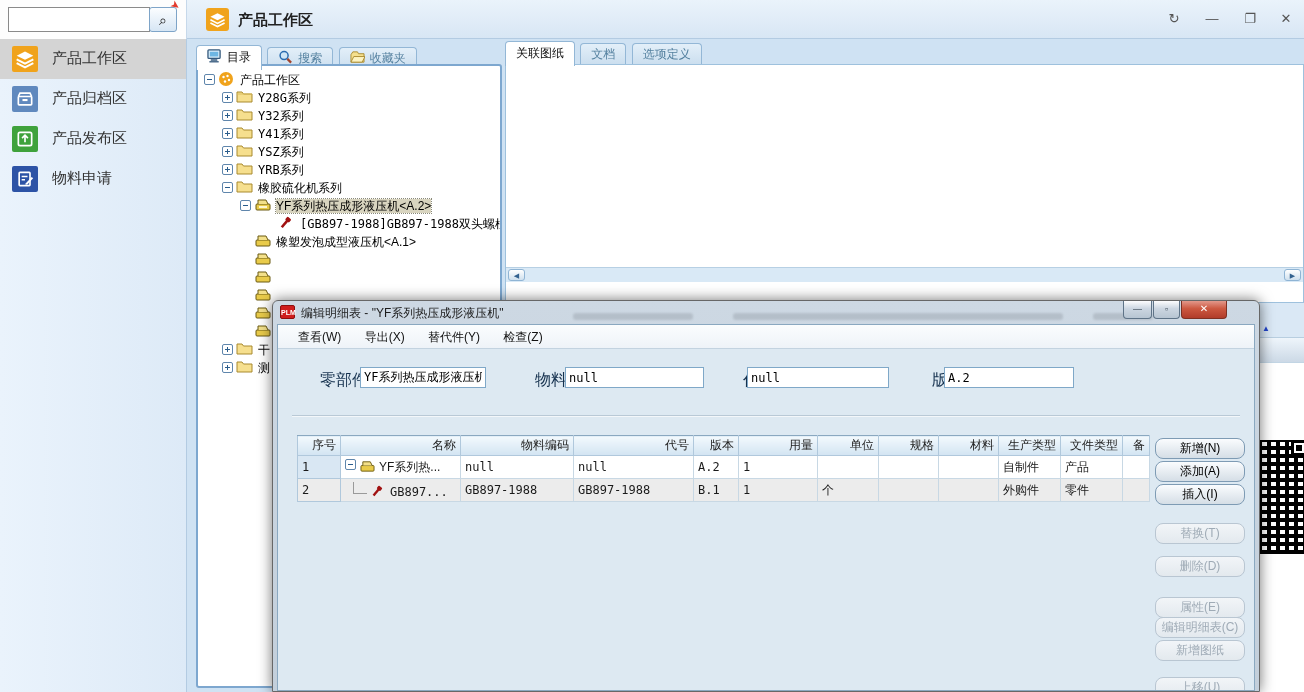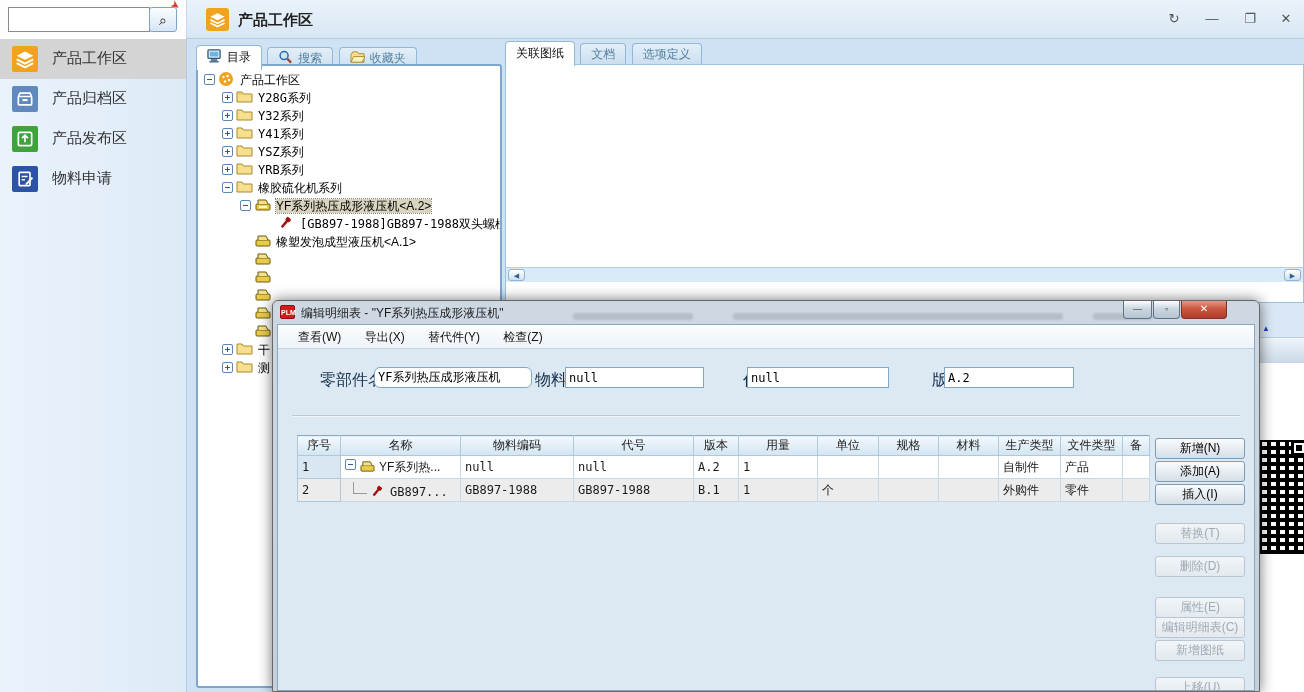--- a/index.html
+++ b/index.html
@@ -85,28 +85,28 @@
   .dlg-menu { height:24px; background:linear-gradient(#fbfdfe,#eef3f8); border-bottom:1px solid #c3d3e0; padding-left:10px; }
   .menu-item { display:inline-block; padding:4px 10px 0 10px; font-size:12px; color:#111; cursor:pointer; }
   .dlg-form { position:absolute; left:0; top:25px; width:100%; height:62px; }
   .f-label { position:absolute; top:20px; font-size:16px; color:#16324f;margin-left:24px; }
   .f-input { position:absolute; top:17px; height:21px; border:1px solid #7fa8c8; background:#fff; font-size:12px; padding:2px 3px; }
   .dlg-sep { position:absolute; left:14px; right:14px; top:90px; height:2px; border-top:1px solid #b9c9d6; border-bottom:1px solid #f3f7fa; }
 
   table.bom { position:absolute; left:19px; top:110px; width:852px; border-collapse:collapse; table-layout:fixed;
               background:#fff; font-size:12px; }
   table.bom th { height:20px; background:linear-gradient(#f3f9fd,#d2e4f2); border:1px solid #b0c8dc; border-top:1px solid #8aa8c0;
-                 font-weight:normal; color:#222; text-align:center; padding:0 4px; overflow:hidden; white-space:nowrap; }
+                 font-weight:normal; color:#222; text-align:right; padding:0 4px; overflow:hidden; white-space:nowrap; }
   table.bom td { height:23px; border:1px solid #c8d8e4; padding:0 4px; overflow:hidden; white-space:nowrap; background:#fff; }
   table.bom tr.alt td { background:#ececec; }
   table.bom td.seq { background:#d9e7f3; border-color:#b0c8dc; }
   .cell-icon { display:inline-block; width:17px; height:15px; vertical-align:-3px; margin-right:3px; }
   .l-conn { display:inline-block; width:14px; height:12px; border-left:1px solid #9a9a9a; border-bottom:1px solid #9a9a9a; vertical-align:2px; margin:0 3px 0 8px; }
 
-  .side-btn { position:absolute; left:877px; width:90px; height:21px; border:1px solid #7e9bb4; border-radius:3px;
+  .side-btn { position:absolute; left:877px; width:90px; height:21px; border:1px solid #7e9bb4; border-radius:8px;
               background:linear-gradient(#fafcfe,#d5dee6); font-size:12px; color:#000; text-align:center; line-height:19px; cursor:pointer; }
   .side-btn.disabled { border-color:#b9c6d2; background:linear-gradient(#f2f5f8,#e3e9ee); color:#9fabb6; cursor:default; }
 
   svg { display:block; }
 </style>
 </head>
 <body>
 
 <div class="screen">
 
@@ -310,21 +310,21 @@
     <div class="dlg-client">
       <div class="dlg-menu">
         <span class="menu-item">查看(W)</span>
         <span class="menu-item">导出(X)</span>
         <span class="menu-item">替代件(Y)</span>
         <span class="menu-item">检查(Z)</span>
       </div>
 
       <div class="dlg-form">
         <div class="f-label" style="left:18px">零部件名称</div>
-        <input class="f-input mono" style="left: 96px; width: 158px; border-radius: 6px;" value="YF系列热压成形液压机">
+        <input class="f-input mono" style="left: 82px; width: 126px;" value="YF系列热压成形液压机">
         <div class="f-label" style="left:233px">物料编码</div>
         <input class="f-input mono" style="left: 287px; width: 139px;" value="null">
         <div class="f-label" style="left:441px">代号</div>
         <input class="f-input mono" style="left: 469px; width: 142px;" value="null">
         <div class="f-label" style="left:630px">版本</div>
         <input class="f-input mono" style="left: 666px; width: 130px;" value="A.2">
       </div>
       <div class="dlg-sep"></div>
 
       <table class="bom">

